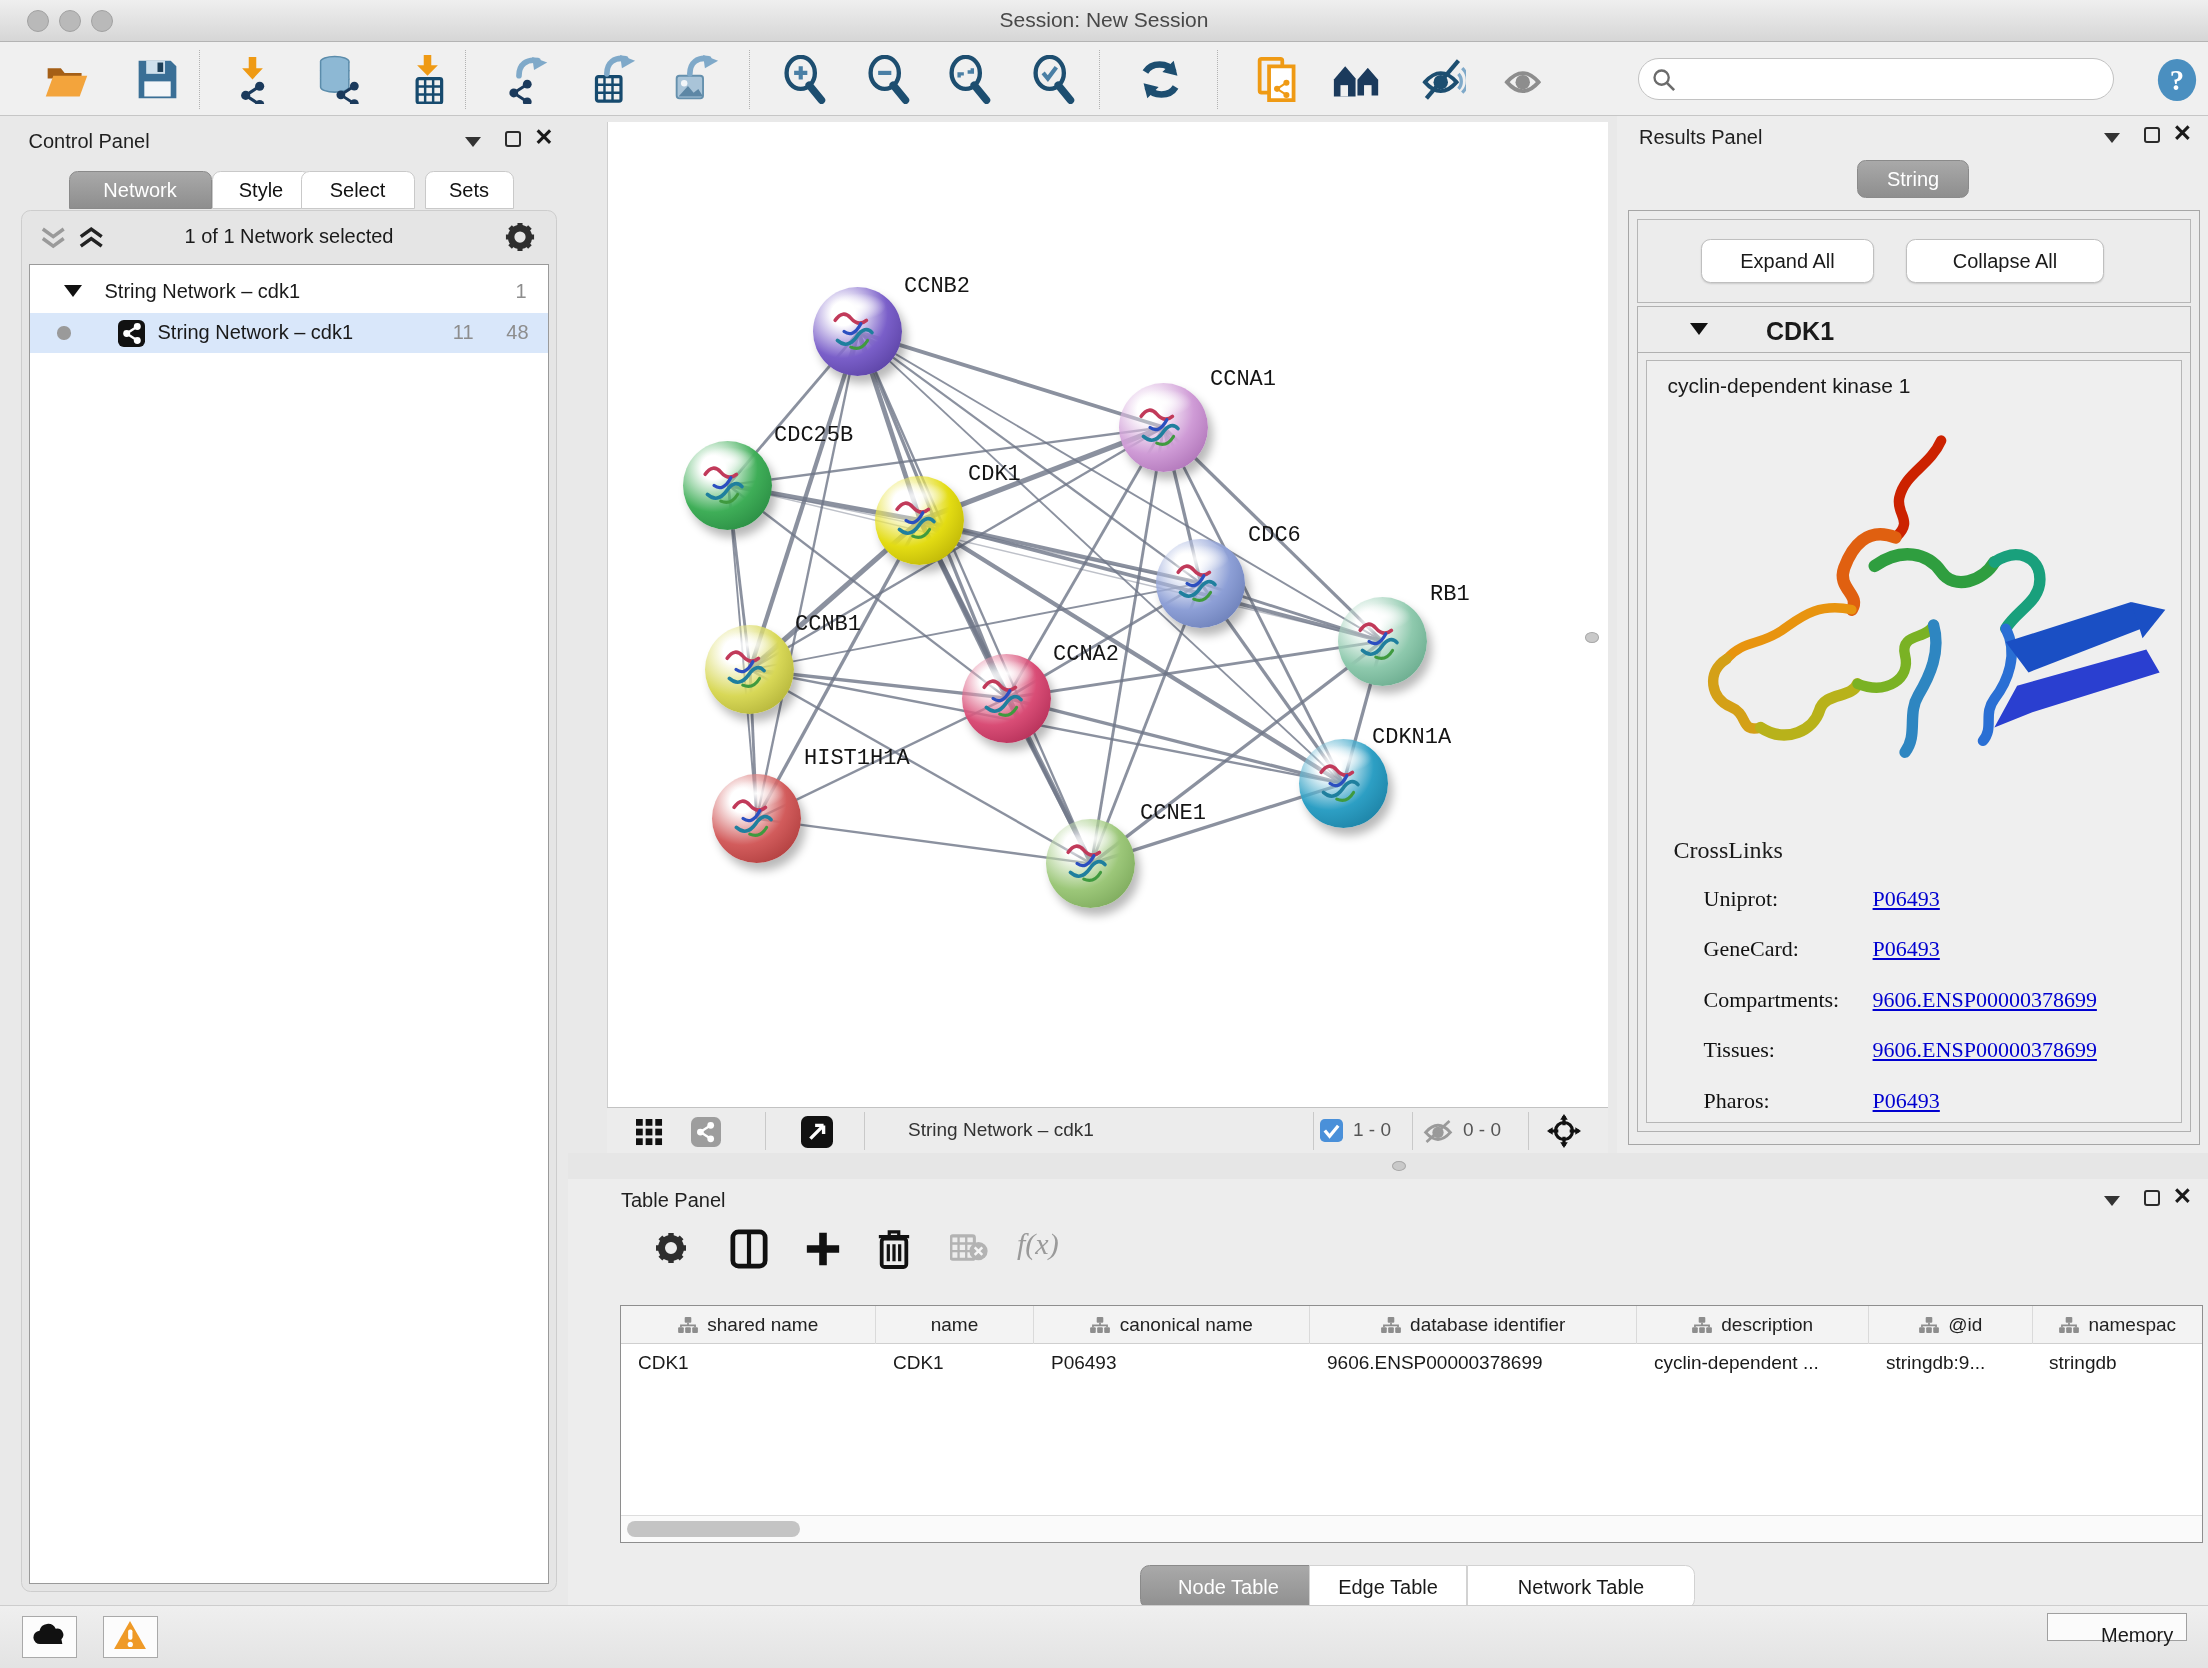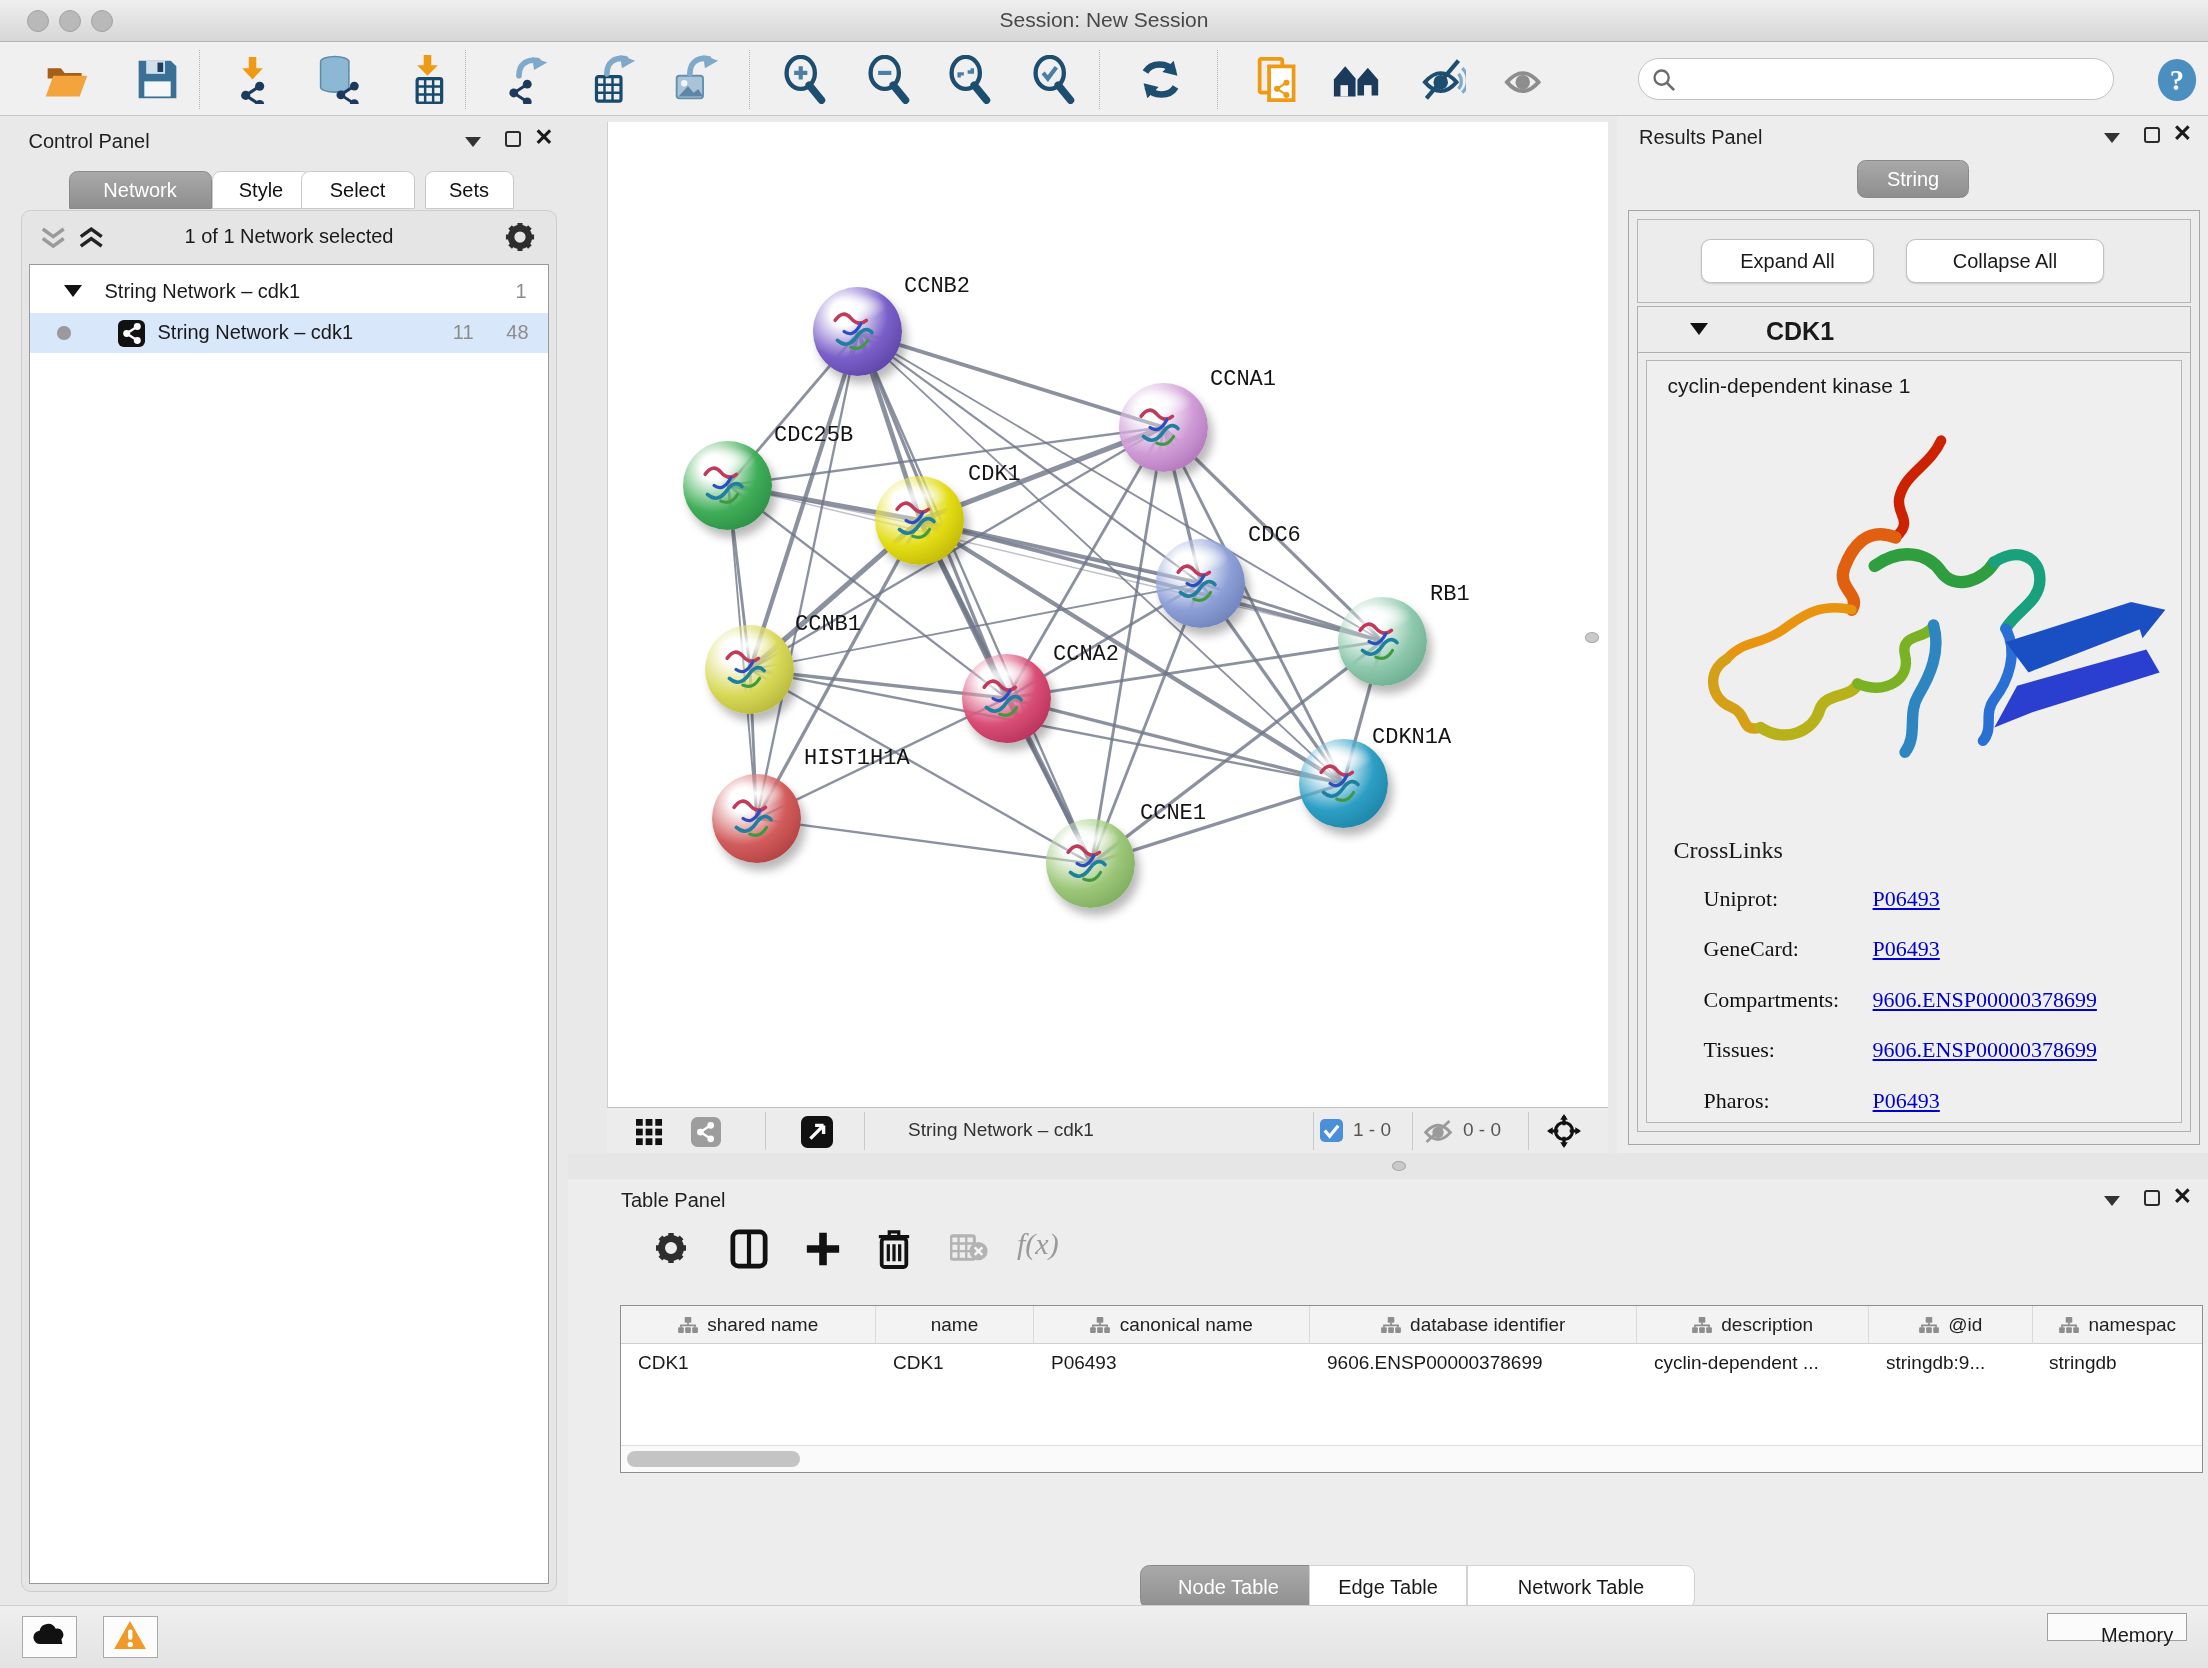--- a/index.html
+++ b/index.html
@@ -74,21 +74,21 @@
   .rp-entry { position:absolute; left:7.6px; right:7.6px; top:95px; height:826px; border:1.4px solid #b0b0b0; }
   .rp-entry-head { position:absolute; left:0; right:0; top:0; height:46px; border-bottom:1.4px solid #b0b0b0; }
   .rp-content { position:absolute; left:7.6px; right:7.6px; top:53px; bottom:7.6px;
     border:1.4px solid #b6b6b6; background:#efefef; }
   .serif { font-family:"Liberation Serif", serif; }
   .xlink-label { position:absolute; left:57px; font-size:22px; color:#111; }
   .xlink-val { position:absolute; left:226px; font-size:22px; color:#0000d0; text-decoration:underline; }
   
   .tpanel { position:absolute; left:568px; top:1179px; width:1641px; height:426px; background:#ededed; }
   .tp-toolbar { position:absolute; left:38px; top:40px; height:59px; }
-  .tablebox { position:absolute; left:52px; right:5.7px; top:126px; height:168px;
+  .tablebox { position:absolute; left:52px; right:5.7px; top:126px; height:238px;
     background:#fff; border:1.4px solid #8e8e8e; }
   .thead { position:absolute; left:0; right:0; top:0; height:38px; background:#f3f3f3;
     border-bottom:1px solid #cfcfcf; }
   .th { position:absolute; top:0; height:38px; font-size:19px; color:#222;
     display:flex; align-items:center; justify-content:center; gap:9.5px;
     border-right:1px solid #dadada; }
   .trow { position:absolute; left:0; right:0; top:38px; height:38px; font-size:19px; }
   .td { position:absolute; top:0; height:38px; line-height:38px; padding-left:17px; white-space:nowrap; overflow:hidden; }
   .tscroll { position:absolute; left:0; right:0; bottom:0; height:27px; background:#fafafa; border-top:1px solid #ddd; }
   .tscroll .thumb { position:absolute; left:5.7px; top:4.8px; width:173px; height:16px;

